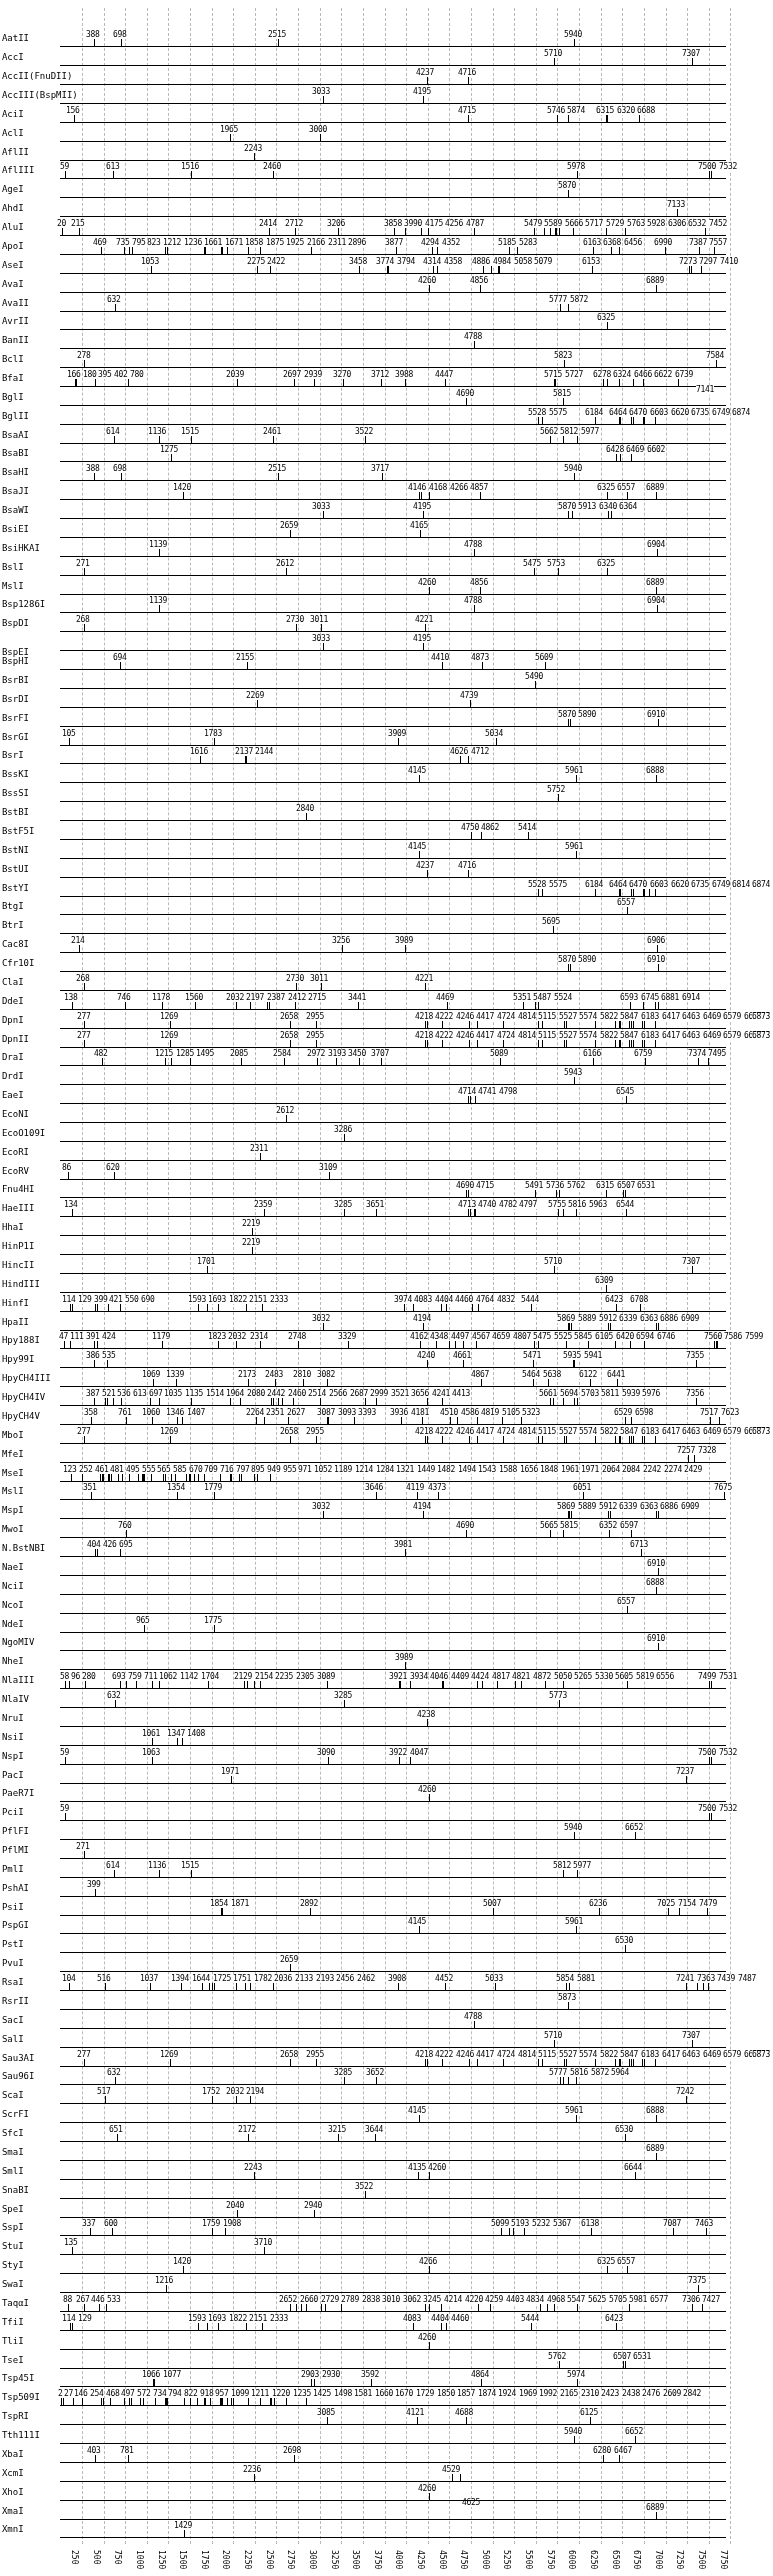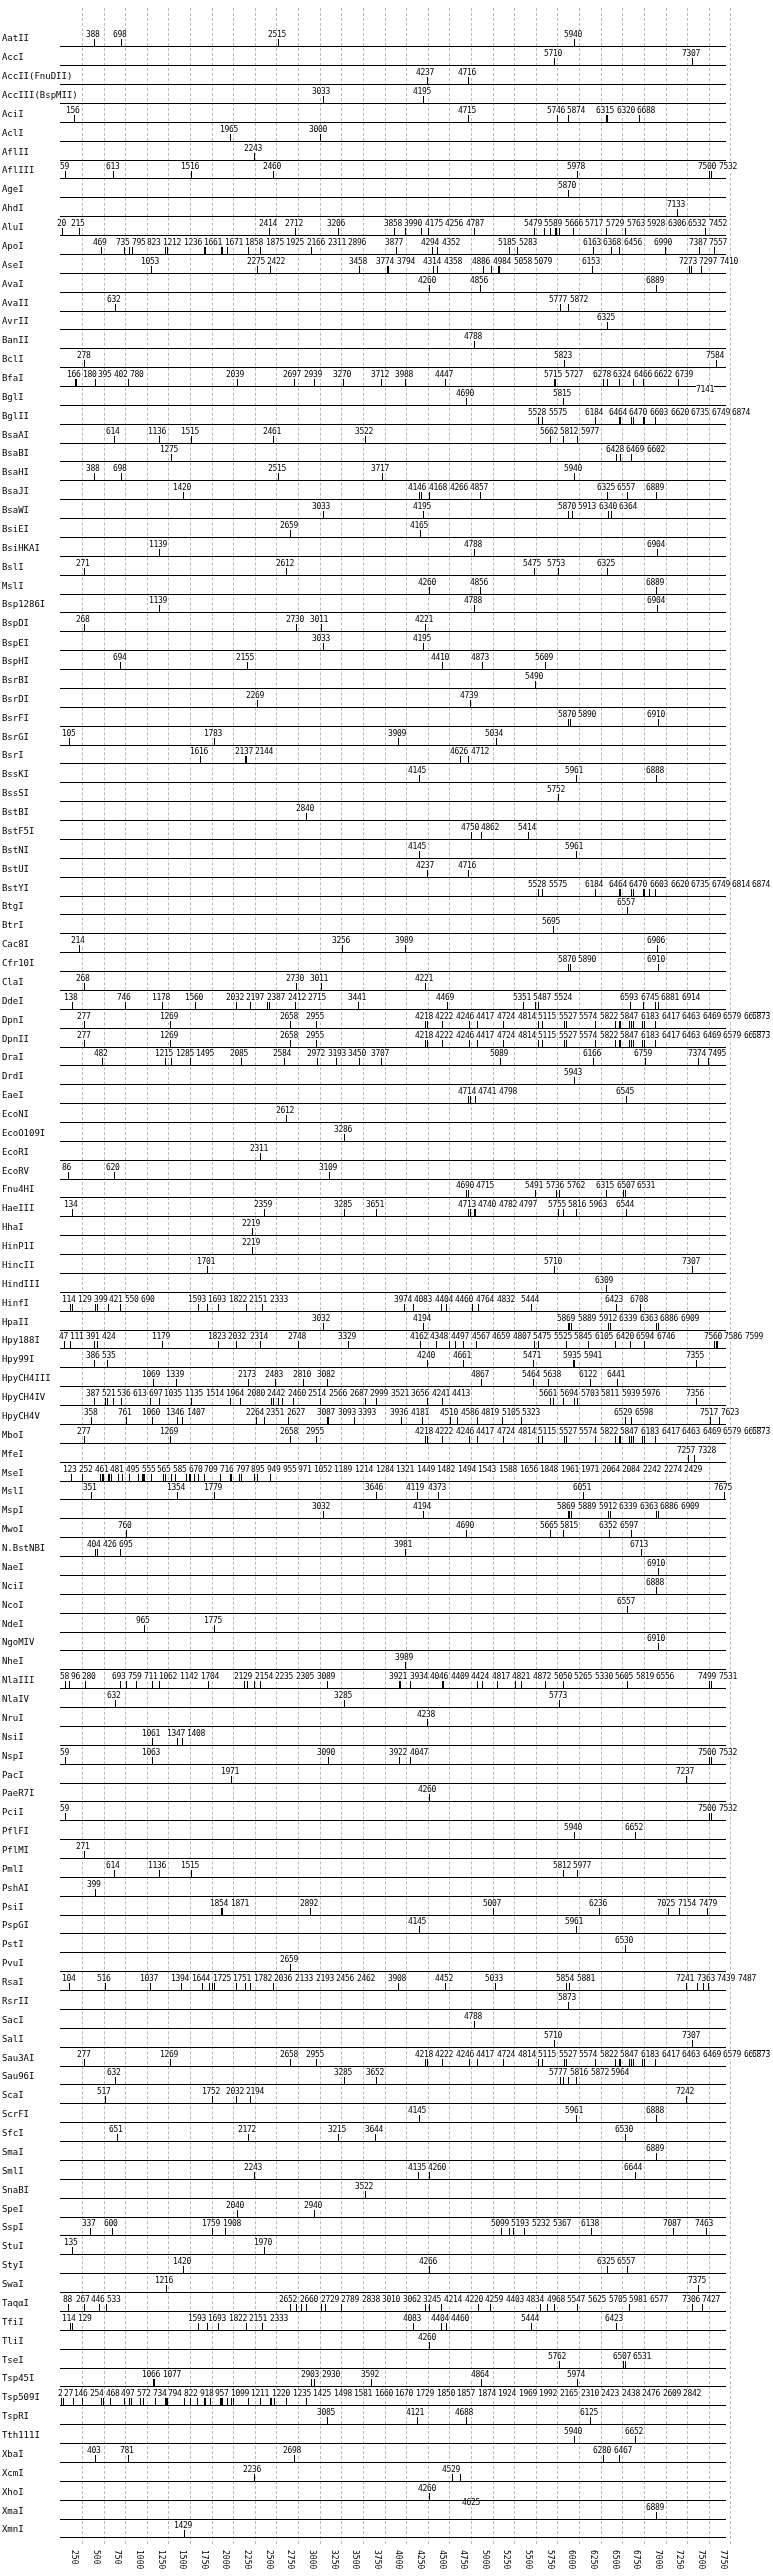--- a/index.html
+++ b/index.html
@@ -540,21 +540,21 @@
       <div class="site-tick" style="left: 84px; top: 11.3px;"></div>
       <div class="site-label" style="left: 76px; top: 2.8px;">268</div>
       <div class="site-tick" style="left: 296px; top: 11.3px;"></div>
       <div class="site-label" style="left: 286px; top: 2.8px;">2730</div>
       <div class="site-tick" style="left: 321px; top: 11.3px;"></div>
       <div class="site-label" style="left: 310px; top: 2.8px;">3011</div>
       <div class="site-tick" style="left: 425px; top: 11.3px;"></div>
       <div class="site-label" style="left: 415px; top: 2.8px;">4221</div>
     </div>
     <div class="enzyme-row" style="top: 632px;">
-      <div class="enzyme-name" style="top: 7px;">BspEI</div>
+      <div class="enzyme-name" style="top: 16px;">BspEI</div>
       <div class="row-line" style="left: 60px; width: 666px; top: 18px;"></div>
       <div class="site-tick" style="left: 323px; top: 11.3px;"></div>
       <div class="site-label" style="left: 312px; top: 2.8px;">3033</div>
       <div class="site-tick" style="left: 423px; top: 11.3px;"></div>
       <div class="site-label" style="left: 413px; top: 2.8px;">4195</div>
     </div>
     <div class="enzyme-row" style="top: 651px;">
       <div class="enzyme-name" style="top: 5.7px;">BspHI</div>
       <div class="row-line" style="left: 60px; width: 666px; top: 18px;"></div>
       <div class="site-tick" style="left: 120px; top: 11.3px;"></div>
@@ -2003,21 +2003,21 @@
       <div class="site-label" style="left: 663px; top: 2.8px;">7087</div>
       <div class="site-tick" style="left: 706px; top: 11.3px;"></div>
       <div class="site-label" style="left: 695px; top: 2.8px;">7463</div>
     </div>
     <div class="enzyme-row" style="top: 2236px;">
       <div class="enzyme-name" style="top: 5.7px;">StuI</div>
       <div class="row-line" style="left: 60px; width: 666px; top: 18px;"></div>
       <div class="site-tick" style="left: 72px; top: 11.3px;"></div>
       <div class="site-label" style="left: 64px; top: 2.8px;">135</div>
       <div class="site-tick" style="left: 264px; top: 11.3px;"></div>
-      <div class="site-label" style="left: 254px; top: 2.8px;">1970</div>
+      <div class="site-label" style="left: 254px; top: 2.8px;">3710</div>
     </div>
     <div class="enzyme-row" style="top: 2255px;">
       <div class="enzyme-name" style="top: 5.7px;">StyI</div>
       <div class="row-line" style="left: 60px; width: 666px; top: 18px;"></div>
       <div class="site-tick" style="left: 183px; top: 11.3px;"></div>
       <div class="site-label" style="left: 173px; top: 2.8px;">1420</div>
       <div class="site-tick" style="left: 429px; top: 11.3px;"></div>
       <div class="site-label" style="left: 419px; top: 2.8px;">4266</div>
       <div class="site-tick" style="left: 607px; top: 11.3px;"></div>
       <div class="site-label" style="left: 597px; top: 2.8px;">6325</div>

